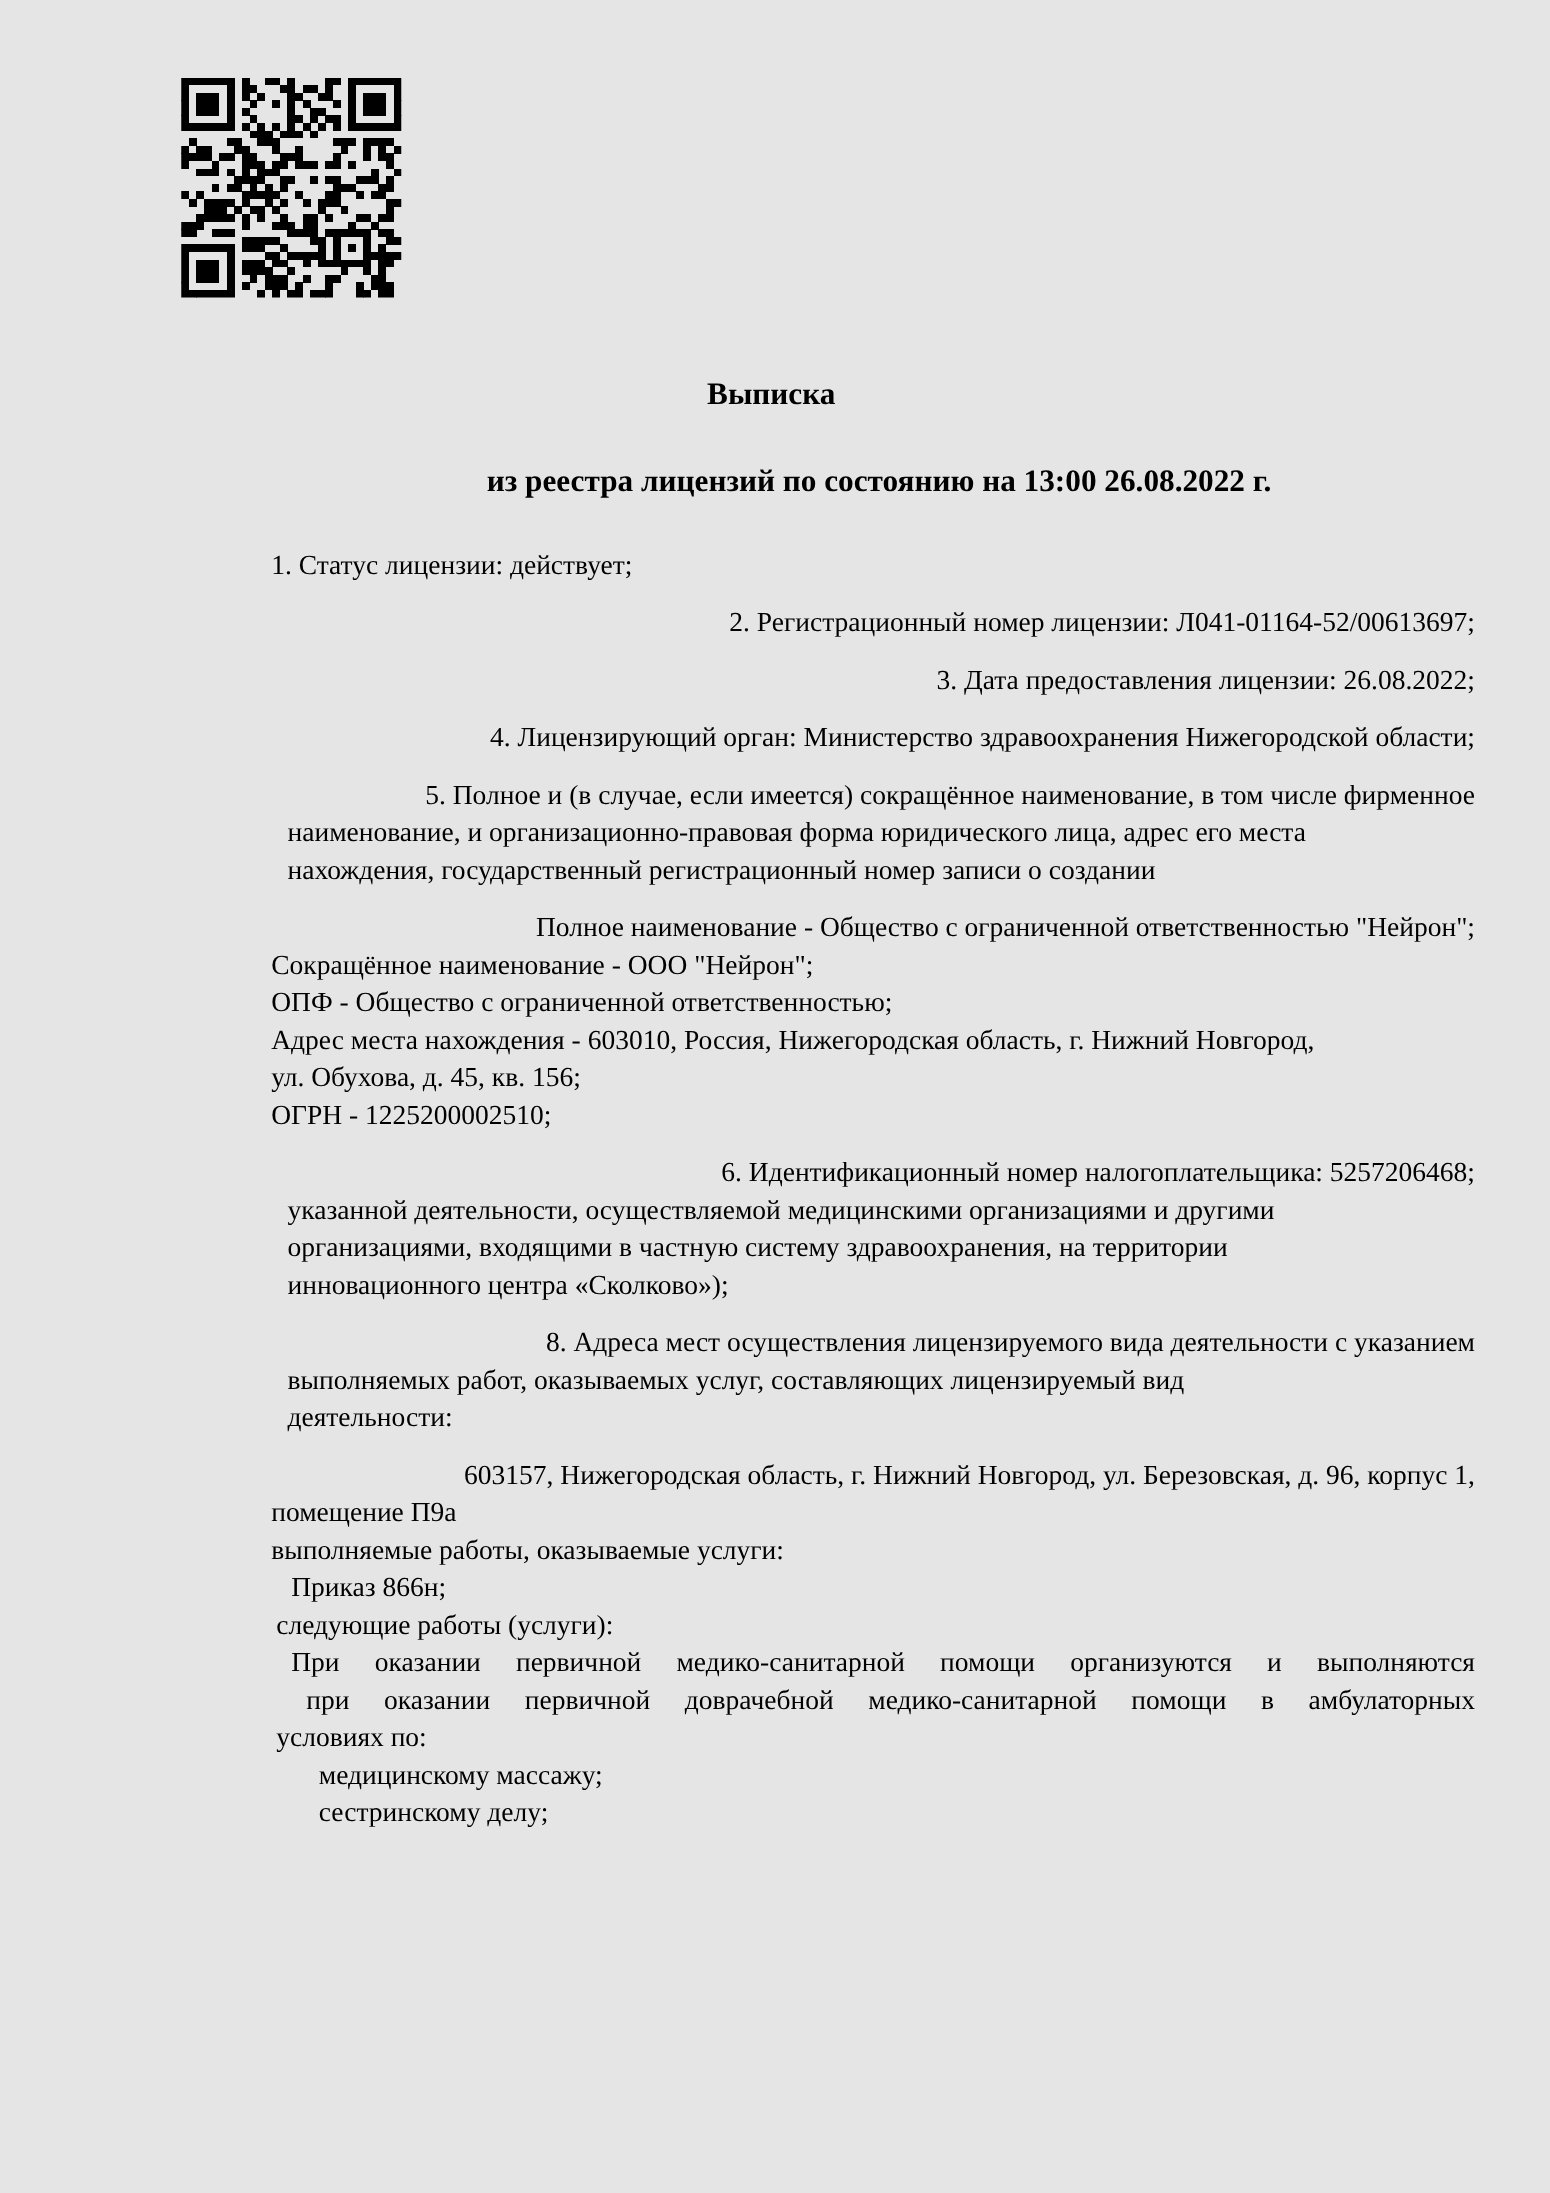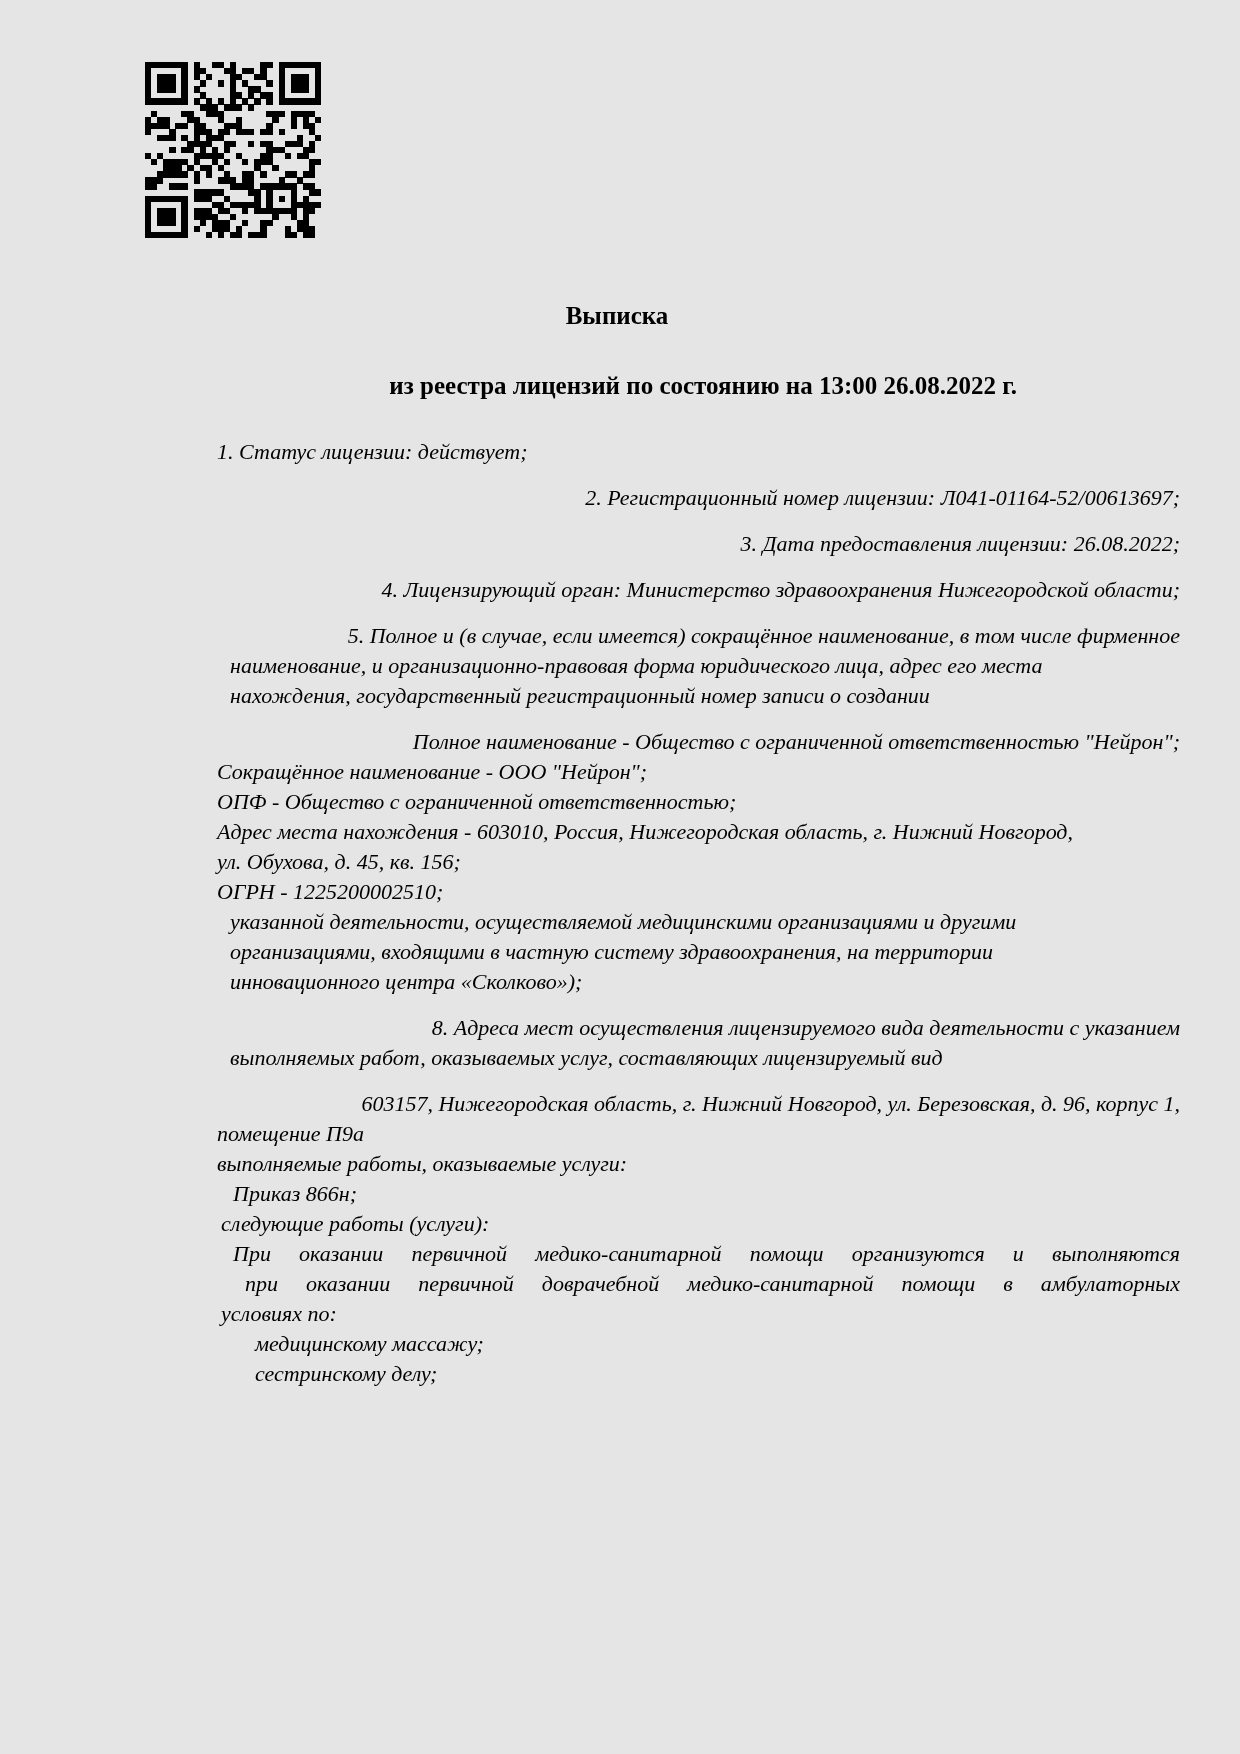--- a/index.html
+++ b/index.html
@@ -31,21 +31,20 @@
     line-height:30px;
   }
   .subtitle{margin-top:40px;text-align:right;}
   .body{
     position:absolute;
     left:217px;
     top:437px;
     width:963px;
     font-size:22px;
     line-height:30px;
-    font-style:italic;
   }
   .line{margin:0;white-space:nowrap;}
   .g{margin-top:16px;text-align:right;}
   .cont{padding-left:13px;}
   .w1{padding-left:16px;}
   .wrap{padding-left:4px;}
   .w2{padding-left:28px;}
   .w3{padding-left:38px;}
   .stretch{
     white-space:normal;
@@ -475,25 +474,27 @@
     <p class="line g">4. Лицензирующий орган: Министерство здравоохранения Нижегородской области;</p>
     <p class="line g">5. Полное и (в случае, если имеется) сокращённое наименование, в том числе фирменное</p>
     <p class="line cont">наименование, и организационно-правовая форма юридического лица, адрес его места</p>
     <p class="line cont">нахождения, государственный регистрационный номер записи о создании</p>
     <p class="line g">Полное наименование - Общество с ограниченной ответственностью "Нейрон";</p>
     <p class="line">Сокращённое наименование - ООО "Нейрон";</p>
     <p class="line">ОПФ - Общество с ограниченной ответственностью;</p>
     <p class="line">Адрес места нахождения - 603010, Россия, Нижегородская область, г. Нижний Новгород,</p>
     <p class="line">ул. Обухова, д. 45, кв. 156;</p>
     <p class="line">ОГРН - 1225200002510;</p>
+    <p class="line g">6. Идентификационный номер налогоплательщика: 5257206468;</p>
     <p class="line cont">указанной деятельности, осуществляемой медицинскими организациями и другими</p>
     <p class="line cont">организациями, входящими в частную систему здравоохранения, на территории</p>
     <p class="line cont">инновационного центра «Сколково»);</p>
     <p class="line g">8. Адреса мест осуществления лицензируемого вида деятельности с указанием</p>
     <p class="line cont">выполняемых работ, оказываемых услуг, составляющих лицензируемый вид</p>
+    <p class="line cont">деятельности:</p>
     <p class="line g">603157, Нижегородская область, г. Нижний Новгород, ул. Березовская, д. 96, корпус 1,</p>
     <p class="line">помещение П9а</p>
     <p class="line">выполняемые работы, оказываемые услуги:</p>
     <p class="line w1">Приказ 866н;</p>
     <p class="line wrap">следующие работы (услуги):</p>
     <p class="line w1 stretch">При оказании первичной медико-санитарной помощи организуются и выполняются</p>
     <p class="line w2 stretch">при оказании первичной доврачебной медико-санитарной помощи в амбулаторных</p>
     <p class="line wrap">условиях по:</p>
     <p class="line w3">медицинскому массажу;</p>
     <p class="line w3">сестринскому делу;</p>

